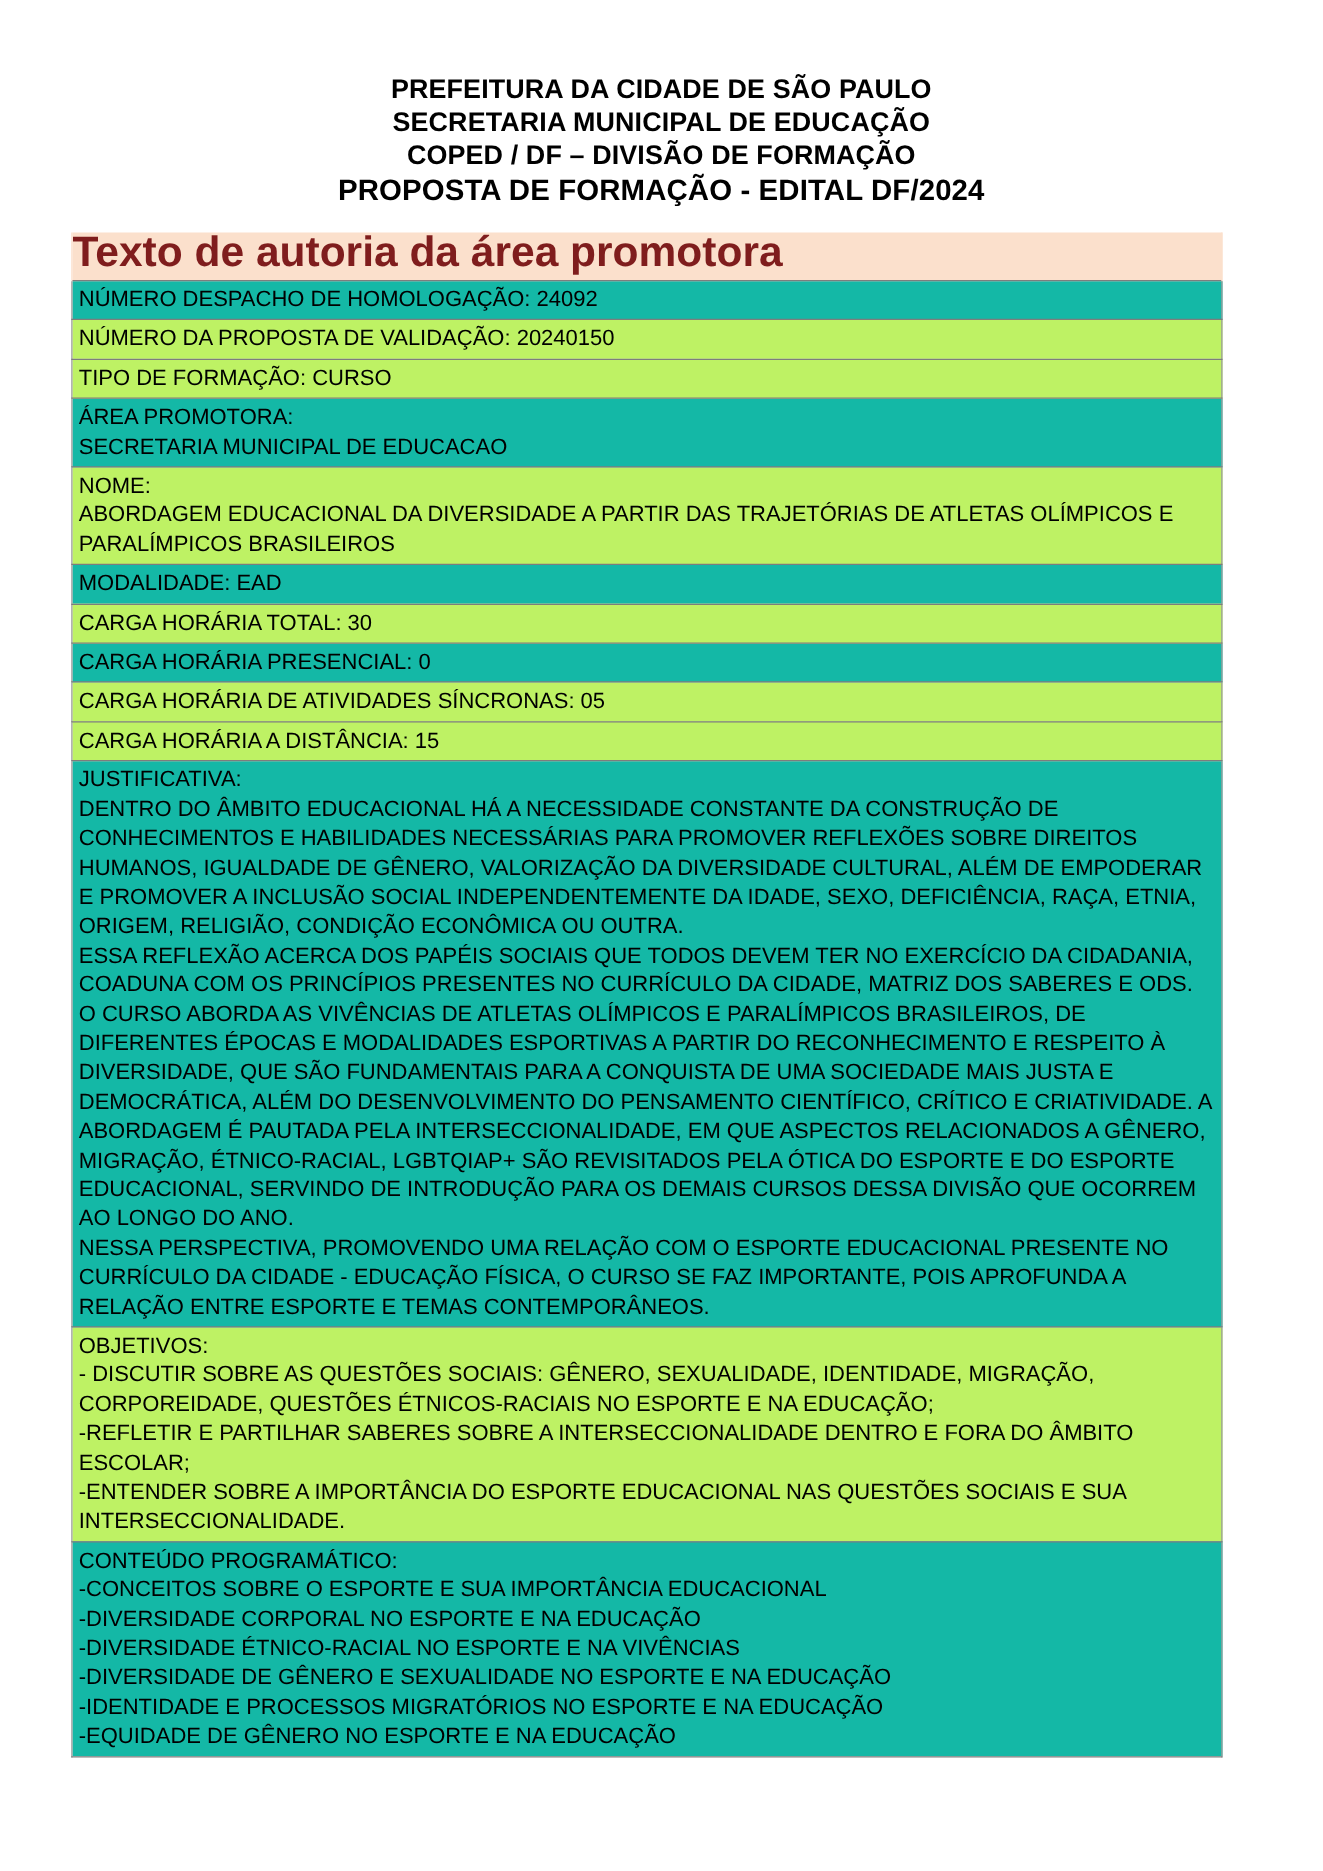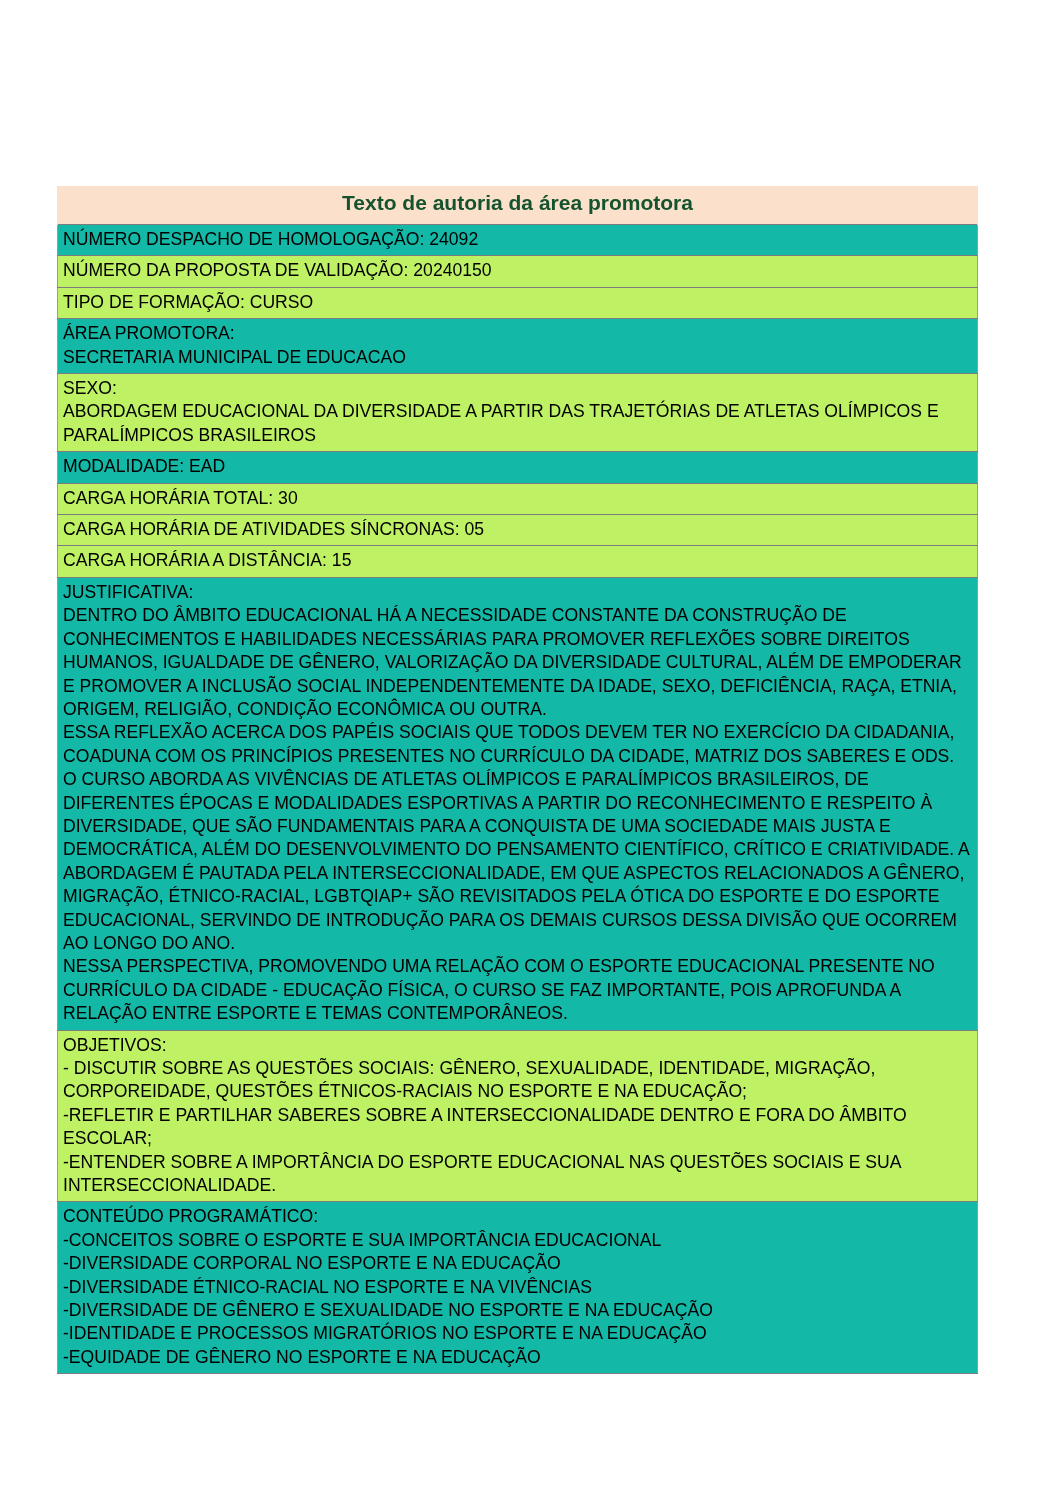--- a/index.html
+++ b/index.html
@@ -68,35 +68,41 @@
   .form-table tr.title-row > td {
     border-left: 1px solid #fbe0cc;
     border-right: 1px solid #fbe0cc;
     border-top: none;
     border-bottom: none;
     background: #fbe0cc;
     padding: 0 0 5px 0;
   }
   .subtitle-text {
     display: block;
-    text-align: center;
-    font-size: 21px;
+    text-align: left;
+    font-size: 34px;
     font-weight: bold;
     line-height: 33px;
-    color: #14532d;
+    color: #7f1d1d;
   }
   .bold-cell { font-weight: normal; }
   .cell-line { display: block; white-space: normal; }
   .para { display: block; }
 </style>
 </head>
 <body>
 
 <div class="page">
 
+  <div class="doc-header">
+    <div class="hline">PREFEITURA DA CIDADE DE SÃO PAULO</div>
+    <div class="hline">SECRETARIA MUNICIPAL DE EDUCAÇÃO</div>
+    <div class="hline">COPED / DF – DIVISÃO DE FORMAÇÃO</div>
+    <div class="hline big">PROPOSTA DE FORMAÇÃO - EDITAL DF/2024</div>
+  </div>
 
   <table class="form-table">
     <tbody>
 
       <tr class="title-row">
         <td>
           <span class="subtitle-text">Texto de autoria da área promotora</span>
         </td>
       </tr>
 
@@ -115,33 +121,36 @@
 
       <tr>
         <td class="bold-cell">
           <span class="cell-line">ÁREA PROMOTORA:</span>
           <span class="cell-line">SECRETARIA MUNICIPAL DE EDUCACAO</span>
         </td>
       </tr>
 
       <tr class="shaded">
         <td class="bold-cell">
-          <span class="cell-line">SEXO:</span>
+          <span class="cell-line">NOME:</span>
           <span class="cell-line">ABORDAGEM EDUCACIONAL DA DIVERSIDADE A PARTIR DAS TRAJETÓRIAS DE ATLETAS OLÍMPICOS E PARALÍMPICOS BRASILEIROS</span>
         </td>
       </tr>
 
       <tr>
         <td>MODALIDADE: EAD</td>
       </tr>
 
       <tr class="shaded">
         <td>CARGA HORÁRIA TOTAL: 30</td>
       </tr>
 
+      <tr>
+        <td>CARGA HORÁRIA PRESENCIAL: 0</td>
+      </tr>
 
       <tr class="shaded">
         <td>CARGA HORÁRIA DE ATIVIDADES SÍNCRONAS: 05</td>
       </tr>
 
 
       <tr class="shaded">
         <td>CARGA HORÁRIA A DISTÂNCIA: 15</td>
       </tr>
 

